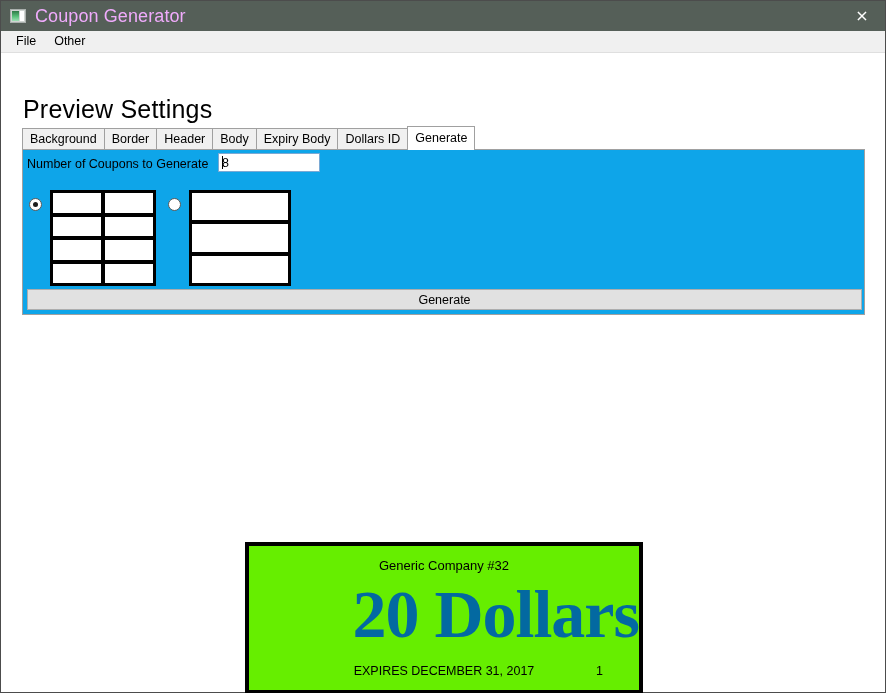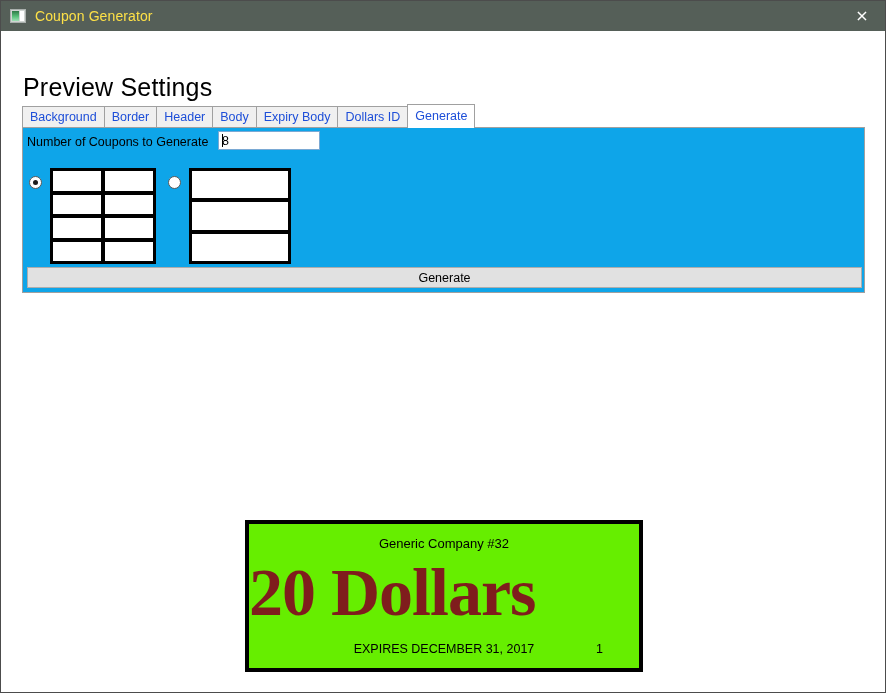--- a/index.html
+++ b/index.html
@@ -53,22 +53,22 @@
     background: linear-gradient(180deg,#2f7a46 0%, #59c07a 55%, #9fe0b6 100%);
   }
   .title-icon::after {
     content: "";
     position: absolute;
     left: 9px; top: 1px;
     width: 4px; height: 10px;
     background: #ffffff;
   }
   .title-text {
-    color: #fde047;
-    font-size: 14px;
+    color: #f0abfc;
+    font-size: 18px;
     letter-spacing: 0.1px;
   }
   .close-btn {
     position: absolute;
     right: 0; top: 0;
     width: 46px;
     height: 30px;
     display: flex;
     align-items: center;
     justify-content: center;
@@ -119,21 +119,21 @@
     top: 73px;
     display: flex;
     align-items: flex-end;
     z-index: 3;
   }
   .tab {
     background: #f0f0f0;
     border: 1px solid #a0a0a0;
     border-bottom: none;
     font-size: 12.5px;
-    color: #1d4ed8;
+    color: #000000;
     padding: 3px 7px 3px 7px;
     margin-right: -1px;
     line-height: 14px;
     box-sizing: border-box;
     height: 21px;
     position: relative;
   }
   .tab.selected {
     background: #ffffff;
     height: 24px;
@@ -269,24 +269,24 @@
     left: 0; right: 0;
     text-align: center;
     font-size: 13px;
     color: #000000;
     font-family: "Liberation Sans", sans-serif;
   }
   .coupon-amount {
     position: absolute;
     top: 28px;
     left: 0; right: 0;
-    text-align: left;
+    text-align: right;
     font-size: 68px;
     line-height: 80px;
-    color: #7f1d1d;
+    color: #0369a1;
     font-family: "Liberation Serif", serif;
     font-weight: 700;
     letter-spacing: -1px;
   }
   .coupon-expiry {
     position: absolute;
     bottom: 12px;
     left: 0; right: 0;
     text-align: center;
     font-size: 12.5px;
@@ -306,20 +306,24 @@
 <body>
 
 <div class="window">
 
   <div class="titlebar">
     <div class="title-icon"></div>
     <div class="title-text">Coupon Generator</div>
     <div class="close-btn">×</div>
   </div>
 
+  <div class="menubar">
+    <div class="menu-item">File</div>
+    <div class="menu-item">Other</div>
+  </div>
 
   <div class="client">
 
     <div class="page-title">Preview Settings</div>
 
     <div class="tabstrip">
       <div class="tab">Background</div>
       <div class="tab">Border</div>
       <div class="tab">Header</div>
       <div class="tab">Body</div>

